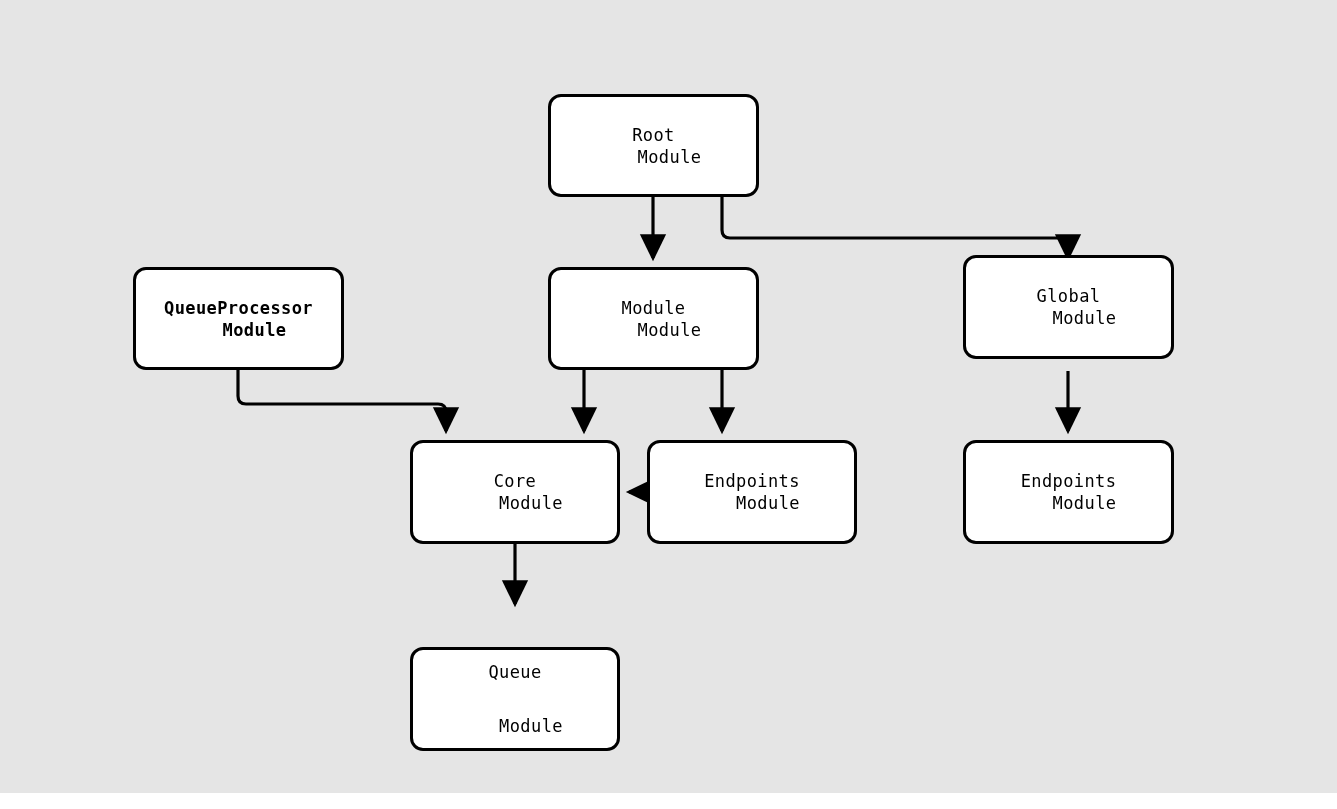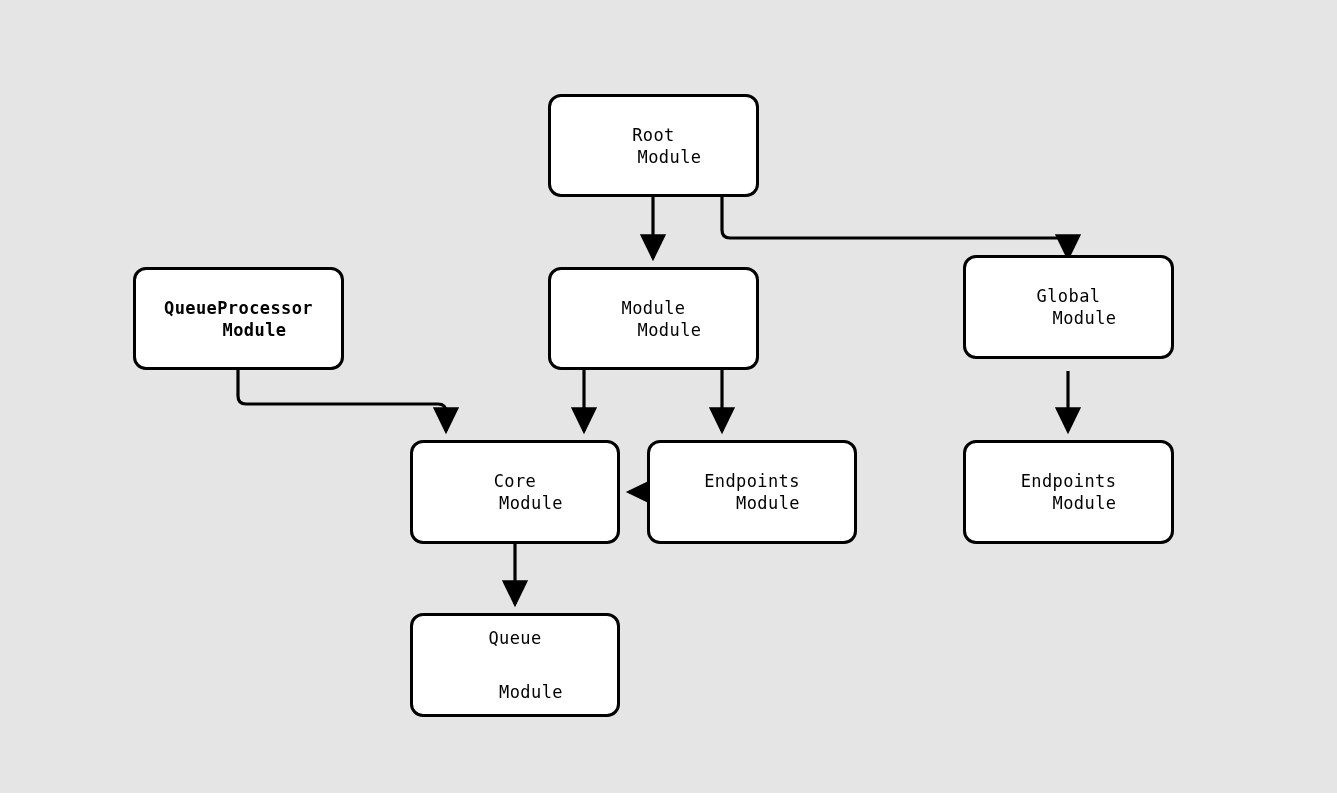--- a/index.html
+++ b/index.html
@@ -116,18 +116,18 @@
   <div class="node" style="left:647px; top:440px; width:210px; height:104px;">
     <div class="node-label">Endpoints</div>
     <div class="node-label-line2">Module</div>
   </div>
 
   <div class="node" style="left:963px; top:440px; width:211px; height:104px;">
     <div class="node-label">Endpoints</div>
     <div class="node-label-line2">Module</div>
   </div>
 
-  <div class="node" style="left:410px; top:613px; width:210px; height:104px;gap:32px;">
+  <div class="node" style="left:410px; top:647px; width:210px; height:104px;gap:32px;">
     <div class="node-label">Queue</div>
     <div class="node-label-line2">Module</div>
   </div>
 
 </div>
 
 </body></html>

